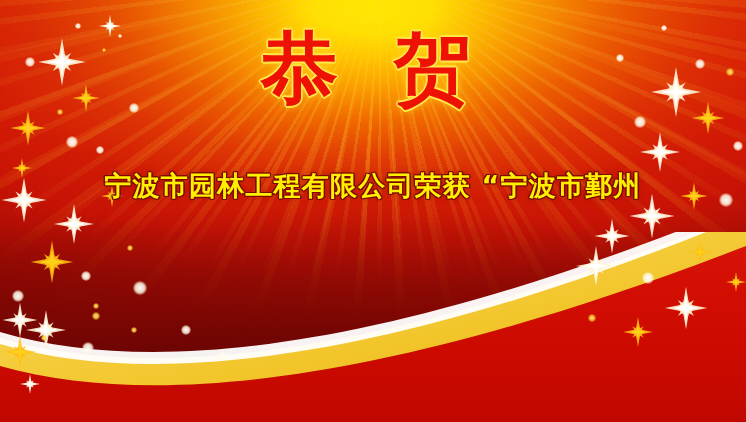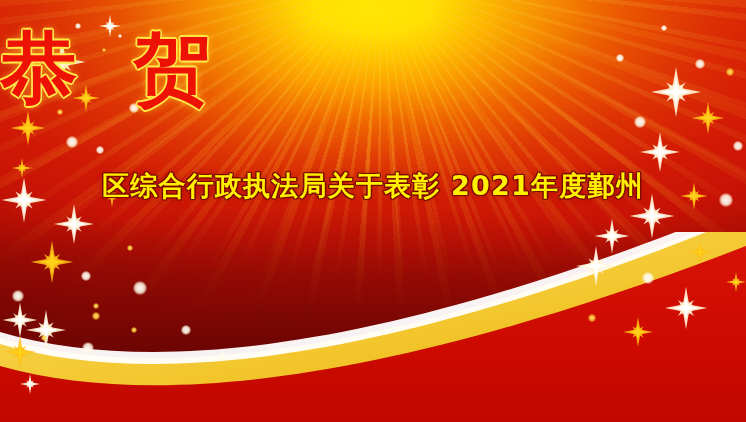--- a/index.html
+++ b/index.html
@@ -68,21 +68,21 @@
     position:absolute;border-radius:50%;transform:translate(-50%,-50%);
     background:radial-gradient(circle, rgba(255,255,255,.97) 0%, rgba(255,250,230,.85) 45%, rgba(255,235,190,0) 78%);
   }
   .bokeh.gold{
     background:radial-gradient(circle, rgba(255,236,150,.98) 0%, rgba(255,200,40,.80) 45%, rgba(255,190,30,0) 78%);
   }
 
   
   #headline{
     position:absolute;left:0;top:26px;width:746px;
-    text-align:left;
+    text-align:center;
     font-size:78px;line-height:84px;
     font-weight:bold;
     letter-spacing:14px;
     color:#ee1205;
     text-shadow:
        0 0 1px #fff28a, 0 0 2px #ffe14a,
        1.6px 0 0 #ffe83c, -1.6px 0 0 #ffe83c,
        0 1.6px 0 #ffe83c, 0 -1.6px 0 #ffe83c,
        1.2px 1.2px 0 #ffe83c, -1.2px 1.2px 0 #ffe83c,
        1.2px -1.2px 0 #ffe83c, -1.2px -1.2px 0 #ffe83c,
@@ -338,16 +338,16 @@
         <path d="M0,-48 L7,-8 L48,0 L7,8 L0,48 L-7,8 L-48,0 L-7,-8 Z" fill="rgba(255,245,215,.9)"></path>
         <path d="M0,-26 L5,-5 L26,0 L5,5 L0,26 L-5,5 L-26,0 L-5,-5 Z" fill="rgba(255,245,215,.9)" transform="rotate(45)"></path>
         <path d="M0,-30 L4,-5 L30,0 L4,5 L0,30 L-4,5 L-30,0 L-4,-5 Z" fill="#ffffff"></path>
         <circle r="5" fill="#ffffff"></circle>
       </svg>
     </div>
 
   <div id="headline">恭 贺</div>
 
   <div id="body-text">
-    <div class="bline">区综合行政执法局关于表彰 2021年度鄞州</div>
+    <div class="bline">宁波市园林工程有限公司荣获 “宁波市鄞州</div>
   </div>
 
 </div>
 
 </body></html>

